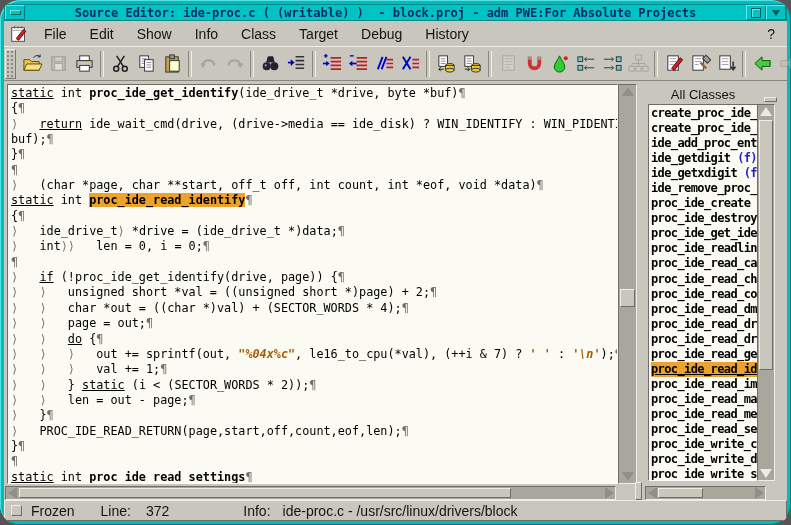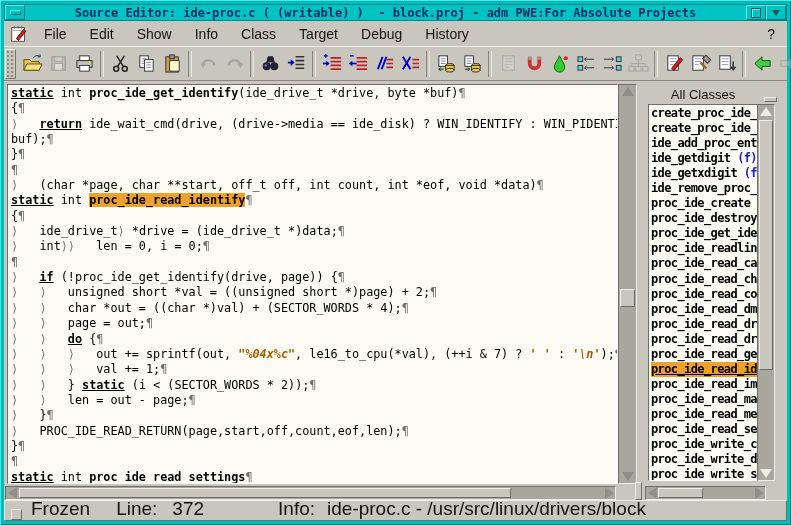--- a/index.html
+++ b/index.html
@@ -1,17 +1,17 @@
 <!DOCTYPE html>
 <html><head>
 <meta charset="utf-8">
 <style>
   html,body{margin:0;padding:0;background:#555;}
   .screen{position:relative;width:791px;height:525px;background:#00BDBD;overflow:hidden;
-          font-family:"Liberation Sans",sans-serif;box-shadow:inset 1px 1px 0 #55e2e2, inset -1px -1px 0 #007a7a;}
+          font-family:"Liberation Sans",sans-serif;box-shadow:inset 1px 1px 0 #55e2e2, inset -1px -1px 0 #007a7a;border-radius:20px;}
   
   .titlebar{position:absolute;left:4px;top:4px;right:4px;height:17px;background:#00C4C4;
             display:flex;align-items:center;border:1px solid #008a8a;box-sizing:border-box;}
   .tb-btn{width:20px;height:15px;background:#00C4C4;border-top:1px solid #66e8e8;border-left:1px solid #66e8e8;
           border-bottom:1px solid #007a7a;border-right:1px solid #007a7a;box-sizing:border-box;
           display:flex;align-items:center;justify-content:center;flex:0 0 auto;}
   .tb-left{border-right:1px solid #007a7a;}
   .tb-btn .dash{width:9px;height:3px;background:#00C4C4;border-top:1px solid #66e8e8;border-left:1px solid #66e8e8;border-bottom:1px solid #006a6a;border-right:1px solid #006a6a;}
   .tb-btn .sq{width:8px;height:8px;border:1px solid #005a5a;box-shadow:1px 1px 0 #66e8e8 inset;}
   .tb-btn .tri{width:0;height:0;border-left:4px solid transparent;border-right:4px solid transparent;border-top:6px solid #005a5a;}
@@ -33,21 +33,21 @@
   .tbi{width:24px;height:24px;display:flex;align-items:center;justify-content:center;flex:0 0 auto;margin:0 1px;}
   .tbi svg{width:21px;height:21px;}
   .tbi.dis{opacity:.42;filter:grayscale(85%);}
   .tsep{width:2px;height:26px;margin:0 3px;border-left:1px solid #8a877f;border-right:1px solid #efede6;flex:0 0 auto;}
   
   .content{position:absolute;left:4px;top:81px;right:4px;bottom:25px;background:#C9C6BE;}
   .editor-white{position:absolute;left:3px;top:3px;width:611px;height:400px;background:#FBFBF3;
                 border-top:1px solid #6f6d66;border-left:1px solid #6f6d66;border-bottom:1px solid #ffffff;border-right:1px solid #ffffff;
                 box-sizing:border-box;overflow:hidden;padding:1px 0 0 3px;cursor:text;}
   .code-line{font-family:"DejaVu Sans Mono",monospace;font-size:11.8px;line-height:15.35px;white-space:pre;color:#000;}
-  .seg-kw{font-weight:bold;text-decoration:underline;margin-top:40px;}
+  .seg-kw{font-weight:normal;text-decoration:underline;margin-top:40px;}
   .seg-fn{font-weight:bold;}
   .seg-hl{font-weight:bold;background:#EDA32B;}
   .seg-str{color:#A65E00;font-weight:bold;font-style:italic;}
   .seg-ws{color:#70706a;}
   
   .trough{position:absolute;background:#A9A69E;border-top:1px solid #6f6d66;border-left:1px solid #6f6d66;
           border-bottom:1px solid #efede6;border-right:1px solid #efede6;box-sizing:border-box;}
   .sb-btn{position:absolute;width:100%;height:13px;display:flex;align-items:center;justify-content:center;}
   .sb-btn.h{width:12px;height:100%;}
   .thumb{position:absolute;background:#C9C6BE;border-top:1px solid #efede6;border-left:1px solid #efede6;
@@ -78,21 +78,21 @@
   .seg-fn2{color:#2222CC;}
   .ls-vscroll{left:753px;top:23px;width:18px;height:377px;}
   .ls-vscroll .up{top:0;} .ls-vscroll .dn{bottom:0;}
   .ls-vscroll .thumb{left:1px;right:1px;top:15px;height:250px;}
   .ls-hscroll{left:641px;top:405px;width:121px;height:14px;}
   .ls-hscroll .lf{left:0;} .ls-hscroll .rt{right:0;}
   .ls-hscroll .thumb{top:1px;bottom:1px;left:12px;width:45px;}
   
   .statusbar{position:absolute;left:4px;bottom:4px;right:4px;height:21px;background:#C9C6BE;
              border-top:1px solid #efede6;border-left:1px solid #efede6;border-bottom:1px solid #6f6d66;border-right:1px solid #6f6d66;
-             box-sizing:border-box;display:flex;align-items:flex-end;font-size:19px;color:#16140f;}
+             box-sizing:border-box;display:flex;align-items:center;font-size:14px;color:#16140f;}
   .toggle{width:11px;height:11px;margin-left:6px;background:#C9C6BE;border-top:1px solid #efede6;border-left:1px solid #efede6;border-bottom:1px solid #6f6d66;border-right:1px solid #6f6d66;box-sizing:border-box;}
   .st-frozen{margin-left:9px;}
   .st-linelabel{margin-left:26px;}
   .st-linevalue{margin-left:15px;}
   .st-filelabel{margin-left:74px;}
   .st-filevalue{margin-left:12px;white-space:pre;}
 </style>
 </head>
 <body>
 

